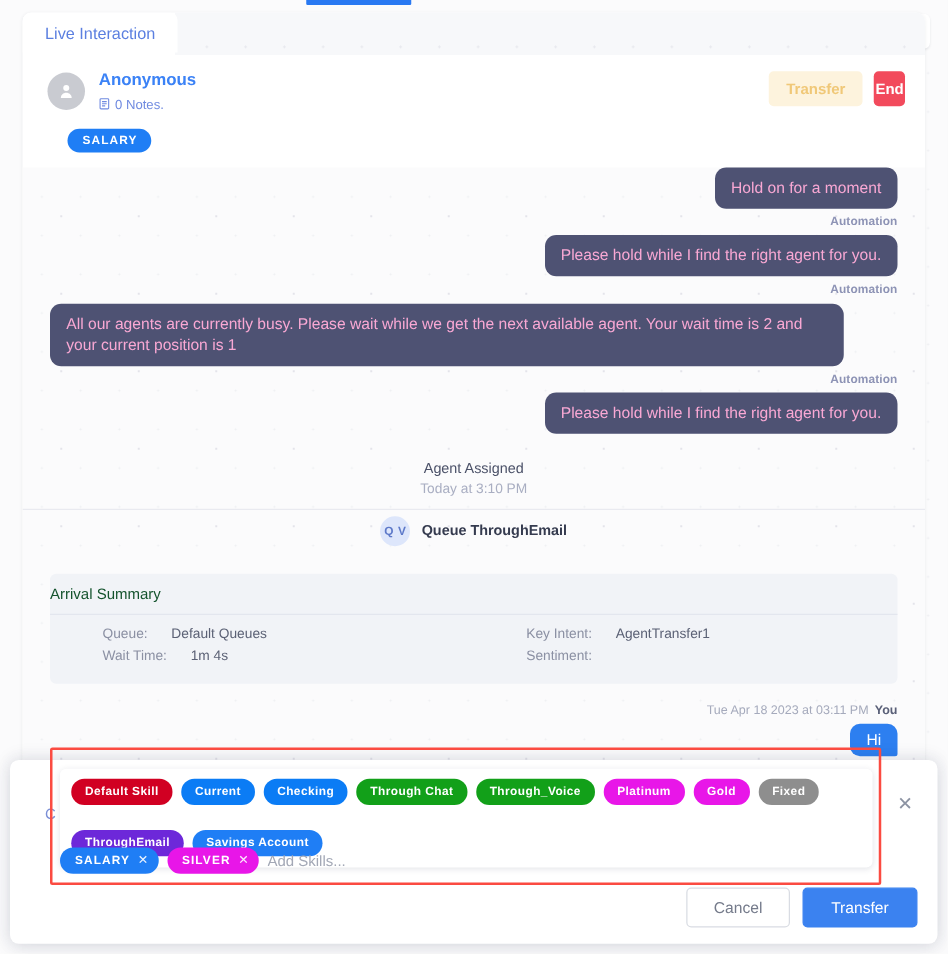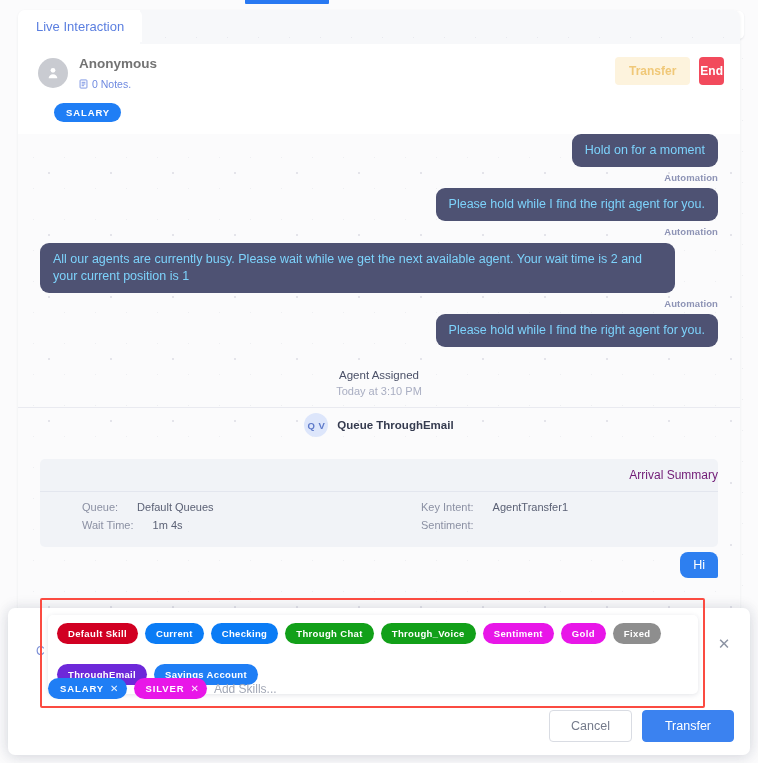--- a/index.html
+++ b/index.html
@@ -114,21 +114,21 @@
     background: #c9cbd1;
     flex: none;
     display: flex; align-items: center; justify-content: center;
     margin-top: 2px;
   }
   #avatar svg { display: block; }
   .contact-meta { margin-left: 11px; }
   #contact-name {
     font-size: 13.5px;
     font-weight: bold;
-    color: #737373;
+    color: #3b82f6;
     line-height: 16px;
   }
   #notes-row {
     display: flex; align-items: center; gap: 4px;
     margin-top: 3px;
     cursor: pointer;
   }
   #notes-count {
     font-size: 10.5px;
     color: #6f8ae0;
@@ -192,21 +192,21 @@
     background-position: 0 8px, 0 8px;
     padding: 0 22px;
     box-sizing: border-box;
   }
 
   .msg-row { display: flex; margin-top: 12px; }
   .msg-row.right { justify-content: flex-end; }
   .msg-row.left { justify-content: flex-start; }
   .bubble {
     background: #4e5273;
-    color: #7dd3fc;
+    color: #f9a8d4;
     font-size: 12.5px;
     line-height: 17px;
     border-radius: 9px;
     padding: 8px 13px;
     max-width: 635px;
     box-sizing: border-box;
   }
   .sender-label {
     font-size: 9.5px;
     font-weight: bold;
@@ -263,23 +263,23 @@
   }
 
   
   #arrival-summary {
     margin-top: 22px;
     background: #f1f3f7;
     border-radius: 5px;
     padding: 0 0 10px 0;
   }
   #arrival-summary-title {
-    text-align: right;
+    text-align: left;
     font-size: 12px;
-    color: #701a75;
+    color: #14532d;
     padding: 9px 0 9px 0;
     border-bottom: 1px solid #e3e6ee;
   }
   .summary-grid {
     display: flex;
     padding: 9px 0 0 0;
   }
   .summary-col { width: 50%; padding-left: 42px; box-sizing: border-box; }
   .summary-line {
     font-size: 11px;
@@ -558,20 +558,23 @@
             <div class="summary-line">
               <span class="k">Key Intent:</span><span class="v">AgentTransfer1</span>
             </div>
             <div class="summary-line">
               <span class="k">Sentiment:</span><span class="v"></span>
             </div>
           </div>
         </div>
       </div>
 
+      <div id="last-timestamp-row">
+        <span>Tue Apr 18 2023 at 03:11 PM</span><span class="you">You</span>
+      </div>
       <div id="outgoing-hi-row">
         <div id="bubble-hi">Hi</div>
       </div>
 
     </div>
   </div>
 
   <div id="transfer-modal">
     <div id="modal-field-label">C</div>
     <div id="modal-close-icon">✕</div>
@@ -581,21 +584,21 @@
     </div>
   </div>
 
   <div id="skill-dropdown">
     <div class="dropdown-tags">
       <span class="skill-pill" style="background: rgb(209, 0, 34);">Default Skill</span>
       <span class="skill-pill" style="background: rgb(11, 124, 245);">Current</span>
       <span class="skill-pill" style="background: rgb(11, 124, 245);">Checking</span>
       <span class="skill-pill" style="background: rgb(18, 160, 25);">Through Chat</span>
       <span class="skill-pill" style="background: rgb(18, 160, 25);">Through_Voice</span>
-      <span class="skill-pill" style="background: rgb(232, 22, 232);">Sentiment</span>
+      <span class="skill-pill" style="background: rgb(232, 22, 232);">Platinum</span>
       <span class="skill-pill" style="background: rgb(232, 22, 232);">Gold</span>
       <span class="skill-pill" style="background: rgb(142, 142, 142);">Fixed</span>
       <span class="skill-pill" style="background: #6d28d9;">ThroughEmail</span>
       <span class="skill-pill" style="background: rgb(31, 126, 245);">Savings Account</span>
     </div>
   </div>
 
   <div id="skill-input-row">
     <span class="selected-chip" style="background: rgb(31, 126, 245);">
       <span>SALARY</span>

